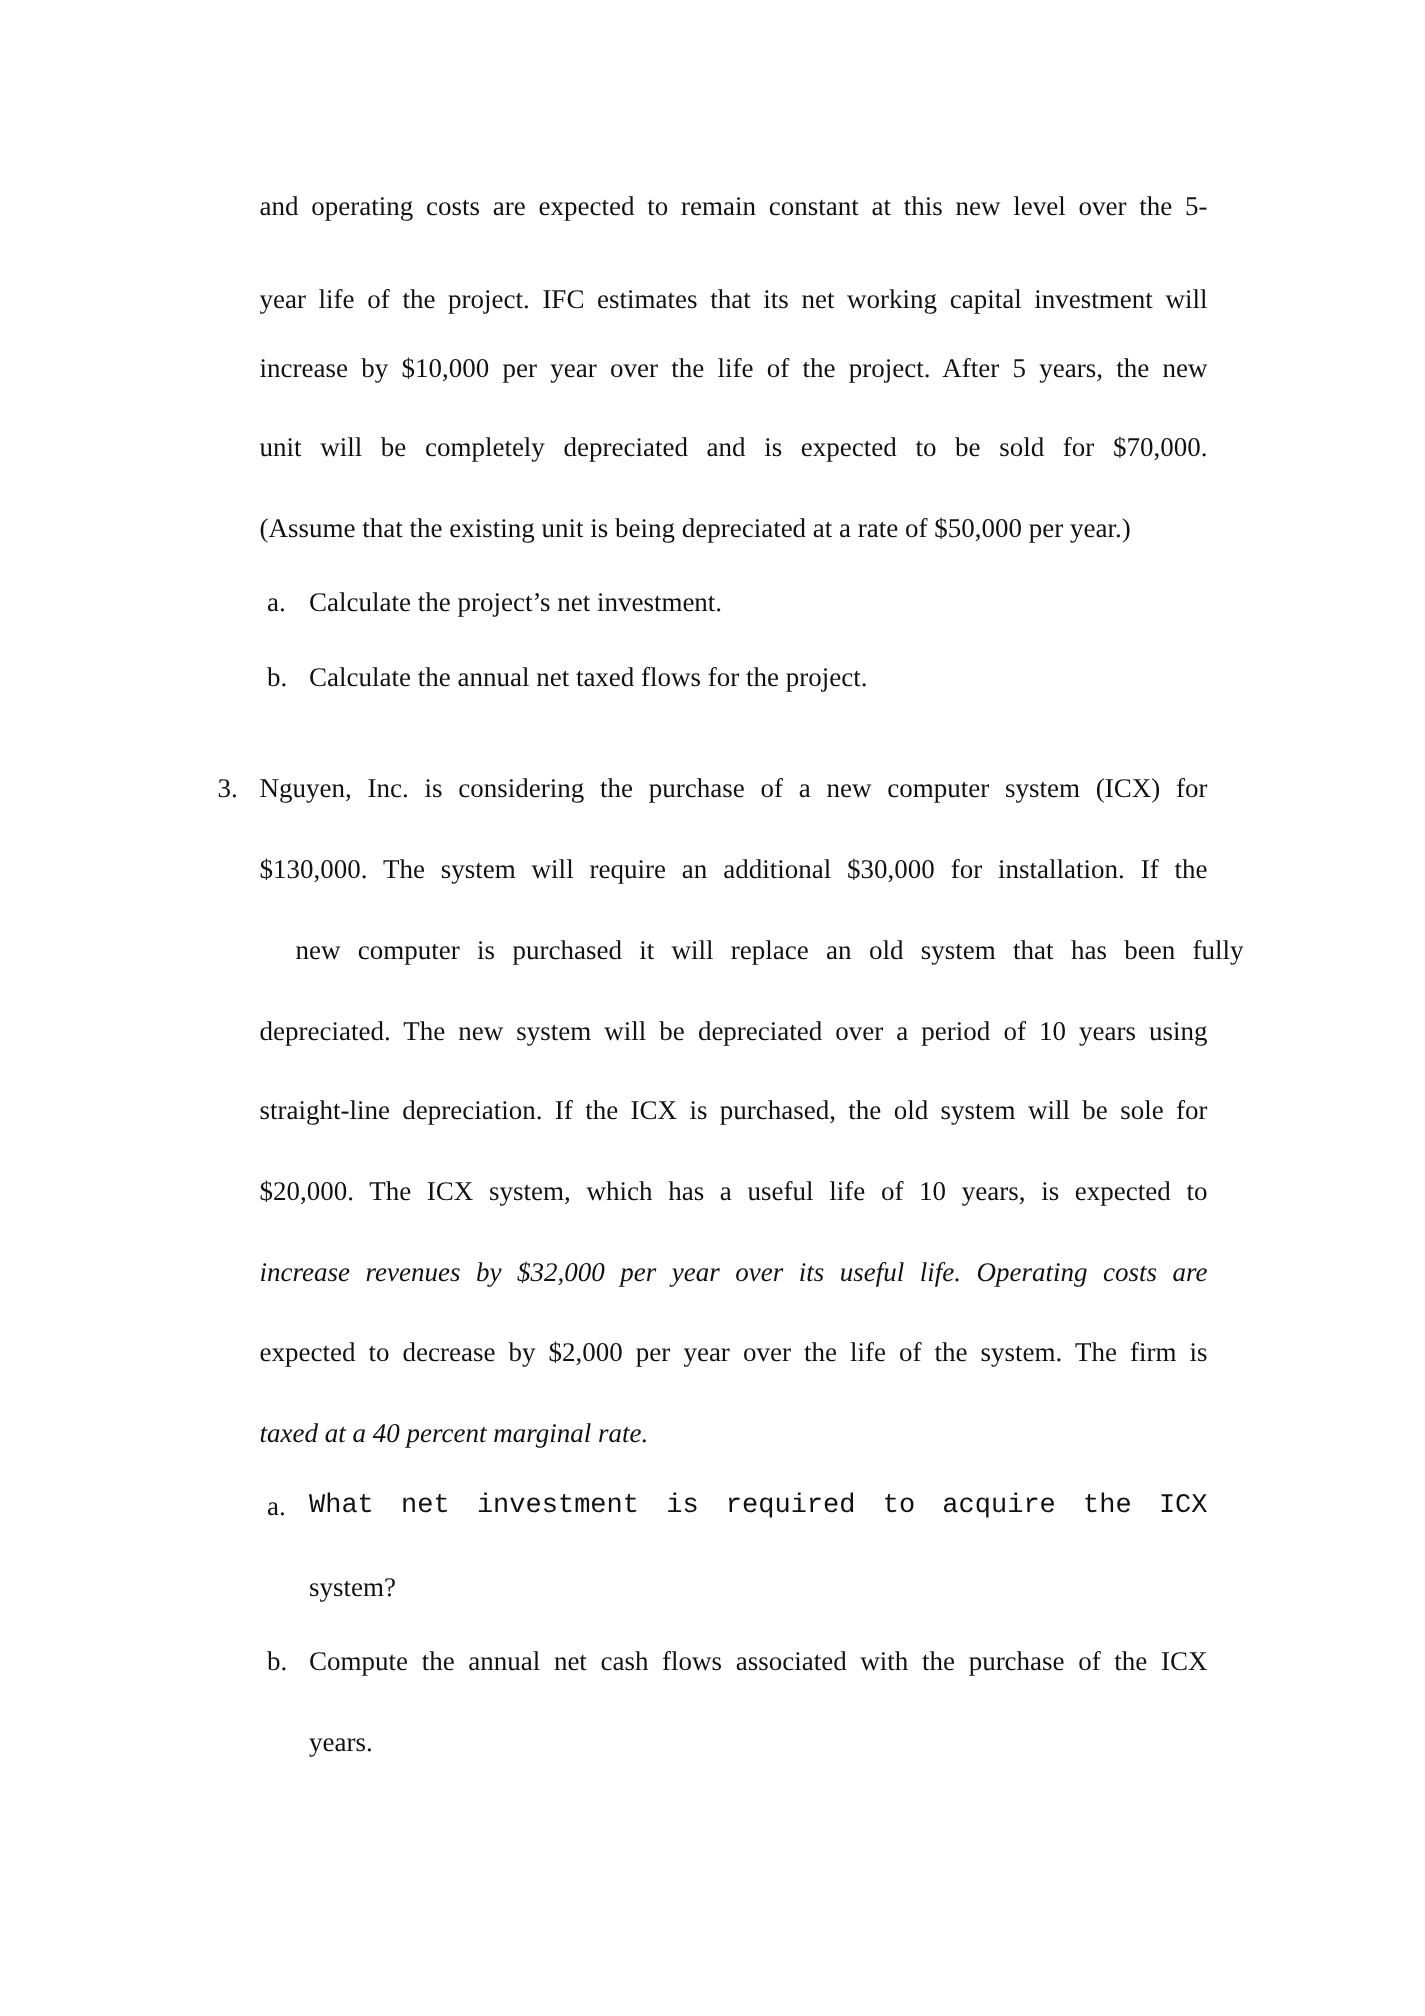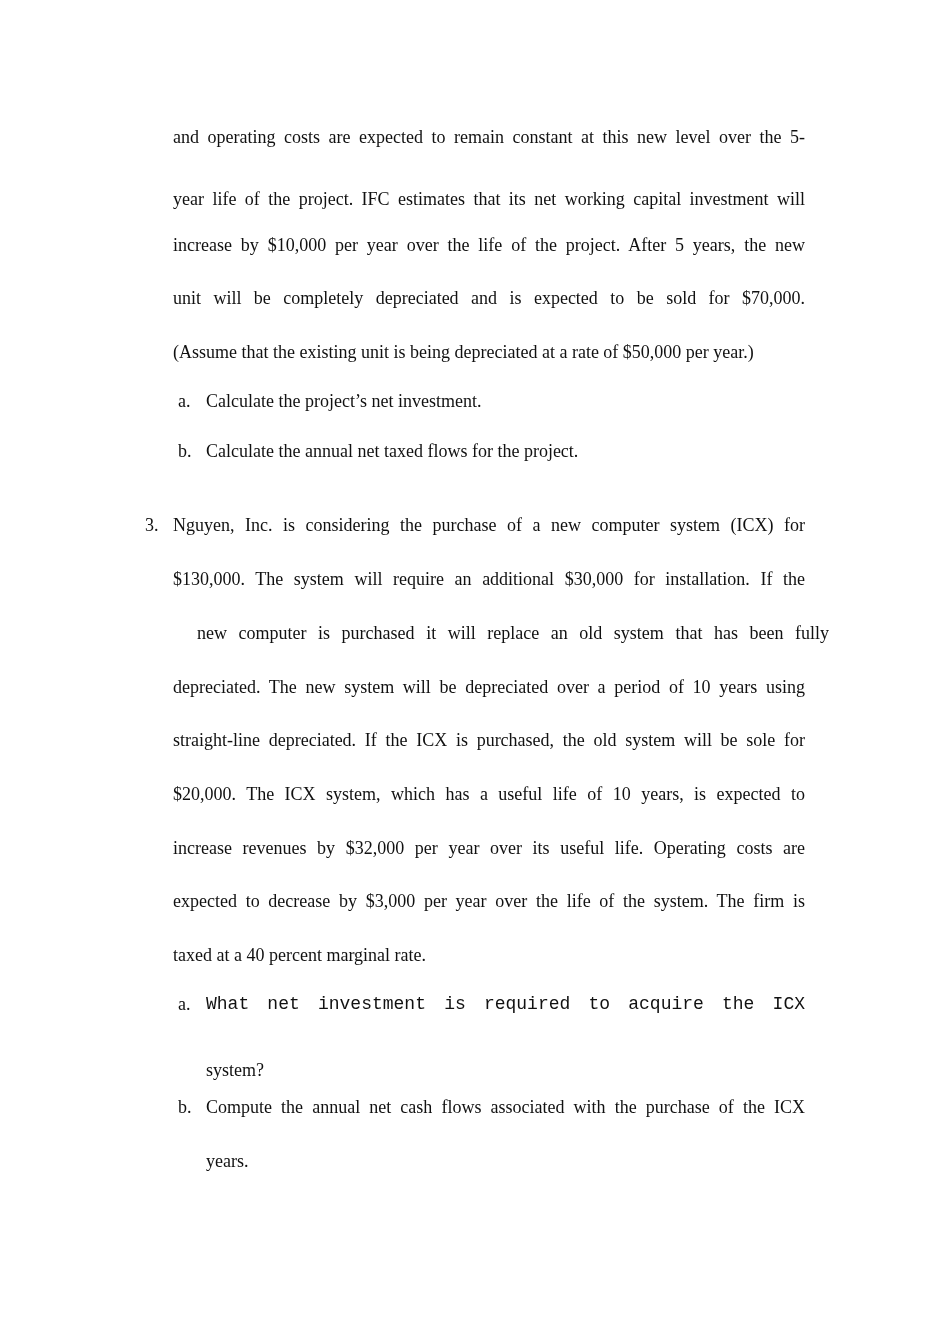--- a/index.html
+++ b/index.html
@@ -30,31 +30,31 @@
     <span class="label" style="left:178px; top:440px;">b.</span>
     <span class="line" style="left:206px; top:440px;">Calculate the annual net taxed flows for the project.</span>
   </div>
 
   <div>
     <span class="label" style="left:145px; top:514px;">3.</span>
     <div class="line just" style="left:173px; top:514px; width:632px;">Nguyen, Inc. is considering the purchase of a new computer system (ICX) for</div>
     <div class="line just" style="left:173px; top:568px; width:632px;">$130,000. The system will require an additional $30,000 for installation. If the</div>
     <div class="line just" style="left:173px; top:622px; width:632px;margin-left:24px;">new computer is purchased it will replace an old system that has been fully</div>
     <div class="line just" style="left:173px; top:676px; width:632px;">depreciated. The new system will be depreciated over a period of 10 years using</div>
-    <div class="line just" style="left:173px; top:729px; width:632px;">straight-line depreciated. If the ICX is purchased, the old system will be sole for</div>
+    <div class="line just" style="left:173px; top:729px; width:632px;">straight-line depreciation. If the ICX is purchased, the old system will be sole for</div>
     <div class="line just" style="left:173px; top:783px; width:632px;">$20,000. The ICX system, which has a useful life of 10 years, is expected to</div>
-    <div class="line just" style="left:173px; top:837px; width:632px;">increase revenues by $32,000 per year over its useful life. Operating costs are</div>
-    <div class="line just" style="left:173px; top:890px; width:632px;">expected to decrease by $3,000 per year over the life of the system. The firm is</div>
-    <div class="line" style="left:173px; top:944px;">taxed at a 40 percent marginal rate.</div>
+    <div class="line just" style="left:173px; top:837px; width:632px;font-style:italic;">increase revenues by $32,000 per year over its useful life. Operating costs are</div>
+    <div class="line just" style="left:173px; top:890px; width:632px;">expected to decrease by $2,000 per year over the life of the system. The firm is</div>
+    <div class="line" style="left:173px; top:944px;font-style:italic;">taxed at a 40 percent marginal rate.</div>
   </div>
 
   <div>
     <span class="label" style="left:178px; top:993px;">a.</span>
     <div class="line just" style="left:206px; top:993px; width:599px;font-family:Liberation Mono, monospace;">What net investment is required to acquire the ICX system and replace the old</div>
-    <div class="line" style="left:206px; top:1047px;margin-top:12px;">system?</div>
+    <div class="line" style="left:206px; top:1047px;">system?</div>
   </div>
   <div>
     <span class="label" style="left:178px; top:1096px;">b.</span>
     <div class="line just" style="left:206px; top:1096px; width:599px;">Compute the annual net cash flows associated with the purchase of the ICX</div>
     <div class="line" style="left:206px; top:1150px;">years.</div>
   </div>
 
 </div>
 
 </body></html>

